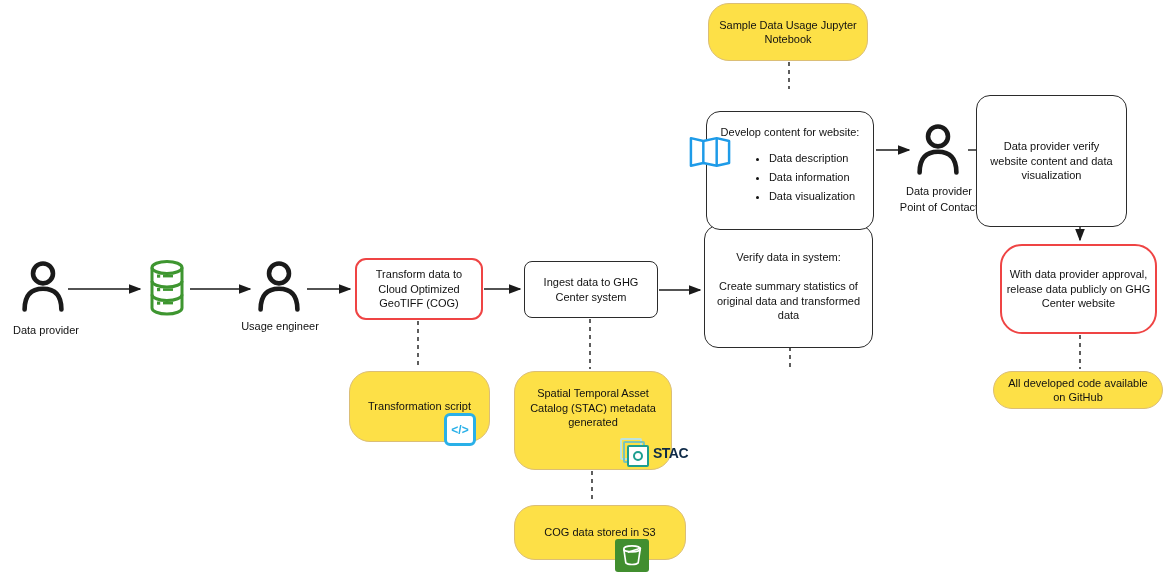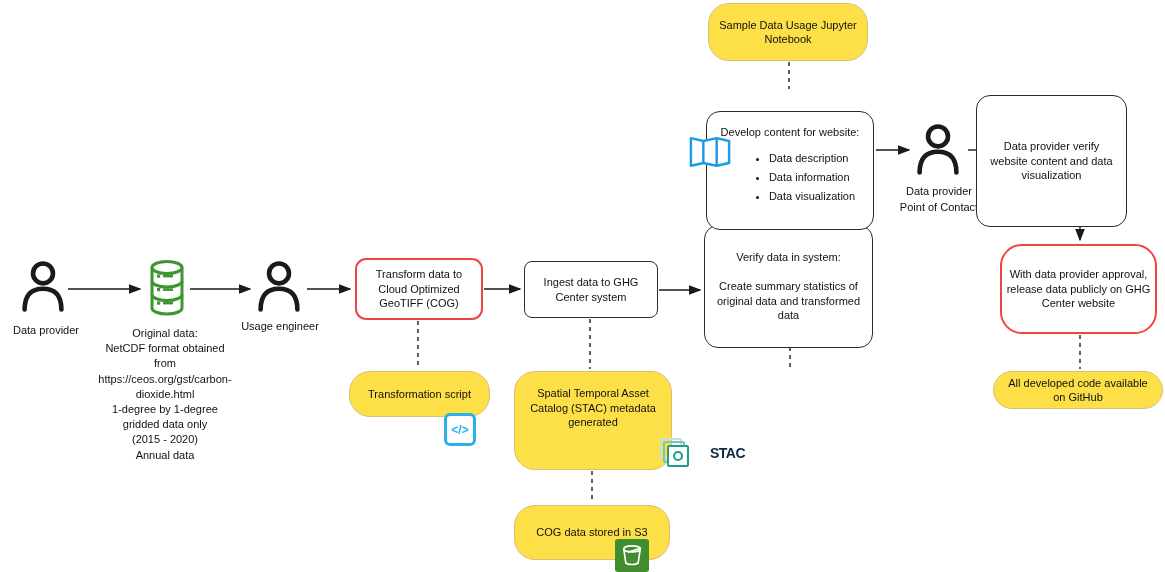--- a/index.html
+++ b/index.html
@@ -17,21 +17,21 @@
   .white-box.gray{border:2px solid #ef4444;border-radius:11px;}
   .yellow-box{background:#fde047;border:1.6px solid #DBBE76;border-radius:21px;}
   .icon{position:absolute;}
   .person-label{position:absolute;text-align:center;line-height:16px;white-space:pre-line;}
   .connector-layer{position:absolute;left:0;top:0;pointer-events:none;}
   
   #develop-box{flex-direction:column;justify-content:flex-start;padding-top:13px;margin-top:21px;}
   #develop-box ul{margin:11px 0 0 0;padding-left:44px;text-align:left;list-style-type:disc;}
   #develop-box li{margin-bottom:5px;line-height:14px;}
   
-  .stac-logo{position:absolute;display:flex;align-items:center;gap:20px;margin-left:40px;}
+  .stac-logo{position:absolute;display:flex;align-items:center;gap:3px;}
   .stac-sq{position:relative;width:30px;height:30px;}
   .stac-sq .sq{position:absolute;box-sizing:border-box;border:2px solid #8FD0C6;background:transparent;width:22px;height:22px;border-radius:2px;}
   .stac-sq .sq.b{left:0;top:0;border-color:#BFE3DC;}
   .stac-sq .sq.m{left:3px;top:3px;border-color:#7CC4B8;}
   .stac-sq .sq.f{left:7px;top:7px;background:#fff;border-color:#1D9E8F;display:flex;align-items:center;justify-content:center;}
   .stac-sq .ring{width:10px;height:10px;border:2.5px solid #1D9E8F;border-radius:50%;box-sizing:border-box;}
   .stac-text{font-weight:bold;font-size:14px;color:#0E2A47;letter-spacing:-0.5px;}
   
   .code-icon{box-sizing:border-box;background:#fff;border:3px solid #29B0E8;border-radius:6px;
     display:flex;align-items:center;justify-content:center;font-weight:bold;color:#29B0E8;font-size:12px;}
@@ -96,29 +96,20 @@
     </g>
     <g fill="#3E9630">
       <rect x="10" y="15.5" width="3.2" height="3.2"></rect>
       <rect x="16" y="15.8" width="10" height="2.6"></rect>
       <rect x="10" y="29" width="3.2" height="3.2"></rect>
       <rect x="16" y="29.3" width="10" height="2.6"></rect>
       <rect x="10" y="42.5" width="3.2" height="3.2"></rect>
       <rect x="16" y="42.8" width="10" height="2.6"></rect>
     </g>
   </svg>
-  <div class="person-label" style="left:90px;top:326px;width:150px;line-height:15.2px">Original data:
-NetCDF format obtained
-from
-https://ceos.org/gst/carbon-
-dioxide.html
-1-degree by 1-degree
-gridded data only
-(2015 - 2020)
-Annual data</div>
 
   <div class="node white-box gray lbl" id="transform-box" style="left:355px;top:258px;width:128px;height:62px">Transform data to
 Cloud Optimized
 GeoTIFF (COG)</div>
 
   <div class="node white-box lbl" style="left:524px;top:261px;width:134px;height:57px;border-radius:8px">Ingest data to GHG
 Center system</div>
 
   <div class="node white-box lbl" style="left:704px;top:225px;width:169px;height:123px">Verify data in system:
 
@@ -145,38 +136,38 @@
 website content and data
 visualization</div>
 
   <div class="node white-box gray lbl" style="left:1000px;top:244px;width:157px;height:90px;border-radius:22px">With data provider approval,
 release data publicly on GHG
 Center website</div>
 
   <div class="node yellow-box lbl" style="left:708px;top:3px;width:160px;height:58px">Sample Data Usage Jupyter
 Notebook</div>
 
-  <div class="node yellow-box lbl" style="left:349px;top:371px;width:141px;height:46px">Transformation script</div>
+  <div class="node yellow-box lbl" style="left:349px;top:371px;width:141px;height:71px">Transformation script</div>
   <div class="icon code-icon" style="left:444px;top:413px;width:32px;height:33px">&lt;/&gt;</div>
 
   <div class="node yellow-box lbl" style="left:514px;top:371px;width:158px;height:99px;align-items:flex-start;padding-top:14px">Spatial Temporal Asset
 Catalog (STAC) metadata
 generated</div>
   <div class="stac-logo" style="left:620px;top:438px">
     <div class="stac-sq">
       <div class="sq b"></div>
         <div class="sq m"></div>
       <div class="sq f">
           <div class="ring"></div>
         </div>
     </div>
     <div class="stac-text">STAC</div>
   </div>
 
-  <div class="node yellow-box lbl" style="left:514px;top:505px;width:156px;height:55px">COG data stored in S3</div>
+  <div class="node yellow-box lbl" style="left:514px;top:505px;width:172px;height:55px">COG data stored in S3</div>
   <div class="icon s3-icon" style="left:615px;top:539px;width:34px;height:33px">
     <svg width="28" height="27" viewBox="0 0 34 32">
       <ellipse cx="17" cy="8" rx="10" ry="3.6" fill="none" stroke="#ffffff" stroke-width="2"></ellipse>
       <path d="M7,8 L9.5,25 A8,3 0 0 0 24.5,25 L27,8" fill="none" stroke="#ffffff" stroke-width="2"></path>
       <line x1="12" y1="12" x2="28" y2="7" stroke="#ffffff" stroke-width="2"></line>
     </svg>
   </div>
 
 
   <div class="node yellow-box lbl" style="left:993px;top:371px;width:170px;height:38px">All developed code available

